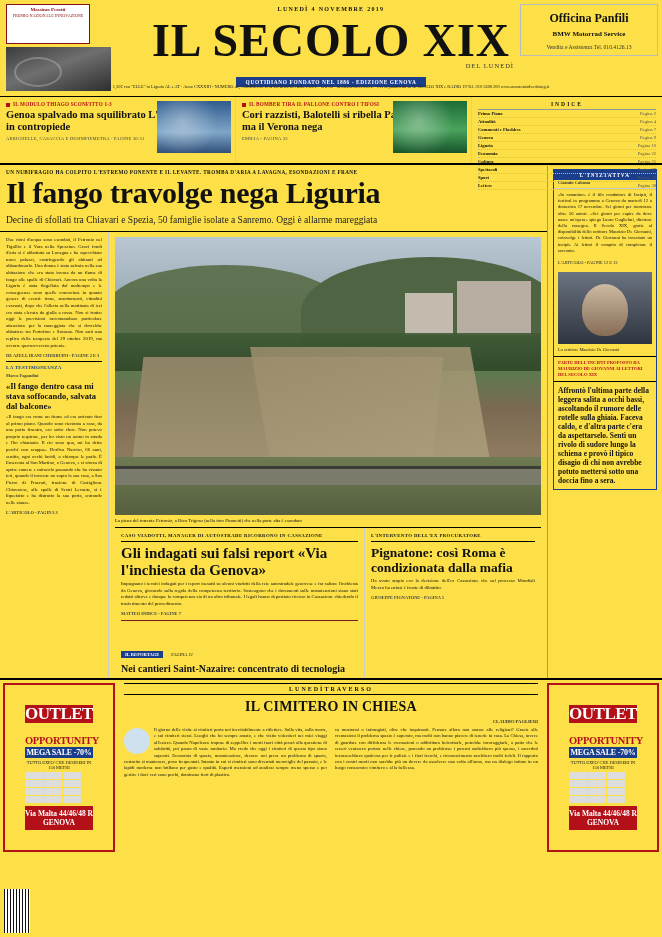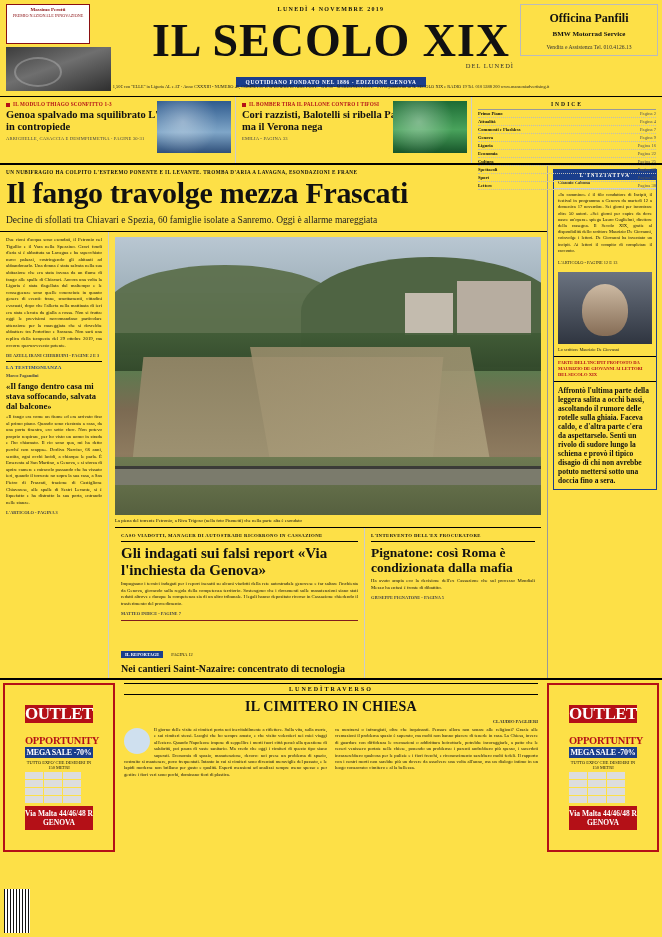--- a/index.html
+++ b/index.html
@@ -226,22 +226,22 @@
             <span class="pg">Pagina 38</span>
           </div>
         </div>
     </div>
   </div>
 
   <div class="main">
 
     <div class="left">
       <div class="overline">UN NUBIFRAGIO HA COLPITO L'ESTREMO PONENTE E IL LEVANTE. TROMBA D'ARIA A LAVAGNA, ESONDAZIONI E FRANE</div>
-      <div class="headline">Il fango travolge mezza Frascati</div>
-      <div class="subhead">Decine di sfollati tra Chiavari e Spezia, 60 famiglie isolate a Sanremo. Oggi è allarme mareggiata</div>
+      <div class="headline">Il fango travolge nega Liguria</div>
+      <div class="subhead">Decine di sfollati tra Chiavari e Spezia, 50 famiglie isolate a Sanremo. Oggi è allarme mareggiata</div>
 
       <div class="lead">
         <div class="lead-col">
           <p>Due rioni d'acqua sono esondati, il Petronio nel Tigullio e il Vara nella Spezzino. Gravi fondi d'aria si è abbattuta su Lavagna e ha sspecchiato nuvo palazzi, costringendo gli abitanti ad abbandonarlo. Una donna è stata salvata nella sua abitazione che era stata invasa da un flume di fango alle spalle di Chiavari. Ancora una volta la Liguria è stata flagellata dal maltempo e le conseguenze sono quelle conosciute in quanto genere di eventi: frane, smottamenti, cittadini evacuati, dopo che l'allerta nella mattinata di ieri era stata elevata da gialla a rossa. Non si frutta: oggi le previsioni raccomandano particolare attenzione per la mareggiata che si dovrebbe abbattere tra Portofino e Sarzana. Non sarà una replica della tempesta del 29 ottobre 2019, ma occorre qua-un-evento potente.</p>
           <div class="firma">DE AZELI, IRANI CHERBUINI - PAGINE 2 E 3</div>
 
           <div class="ruleline"></div>
           <div class="testimony-title">LA TESTIMONIANZA</div>
           <div class="byline">Marco Fagandini</div>
           <div class="quote">«Il fango dentro casa mi stava soffocando, salvata dal balcone»</div>

